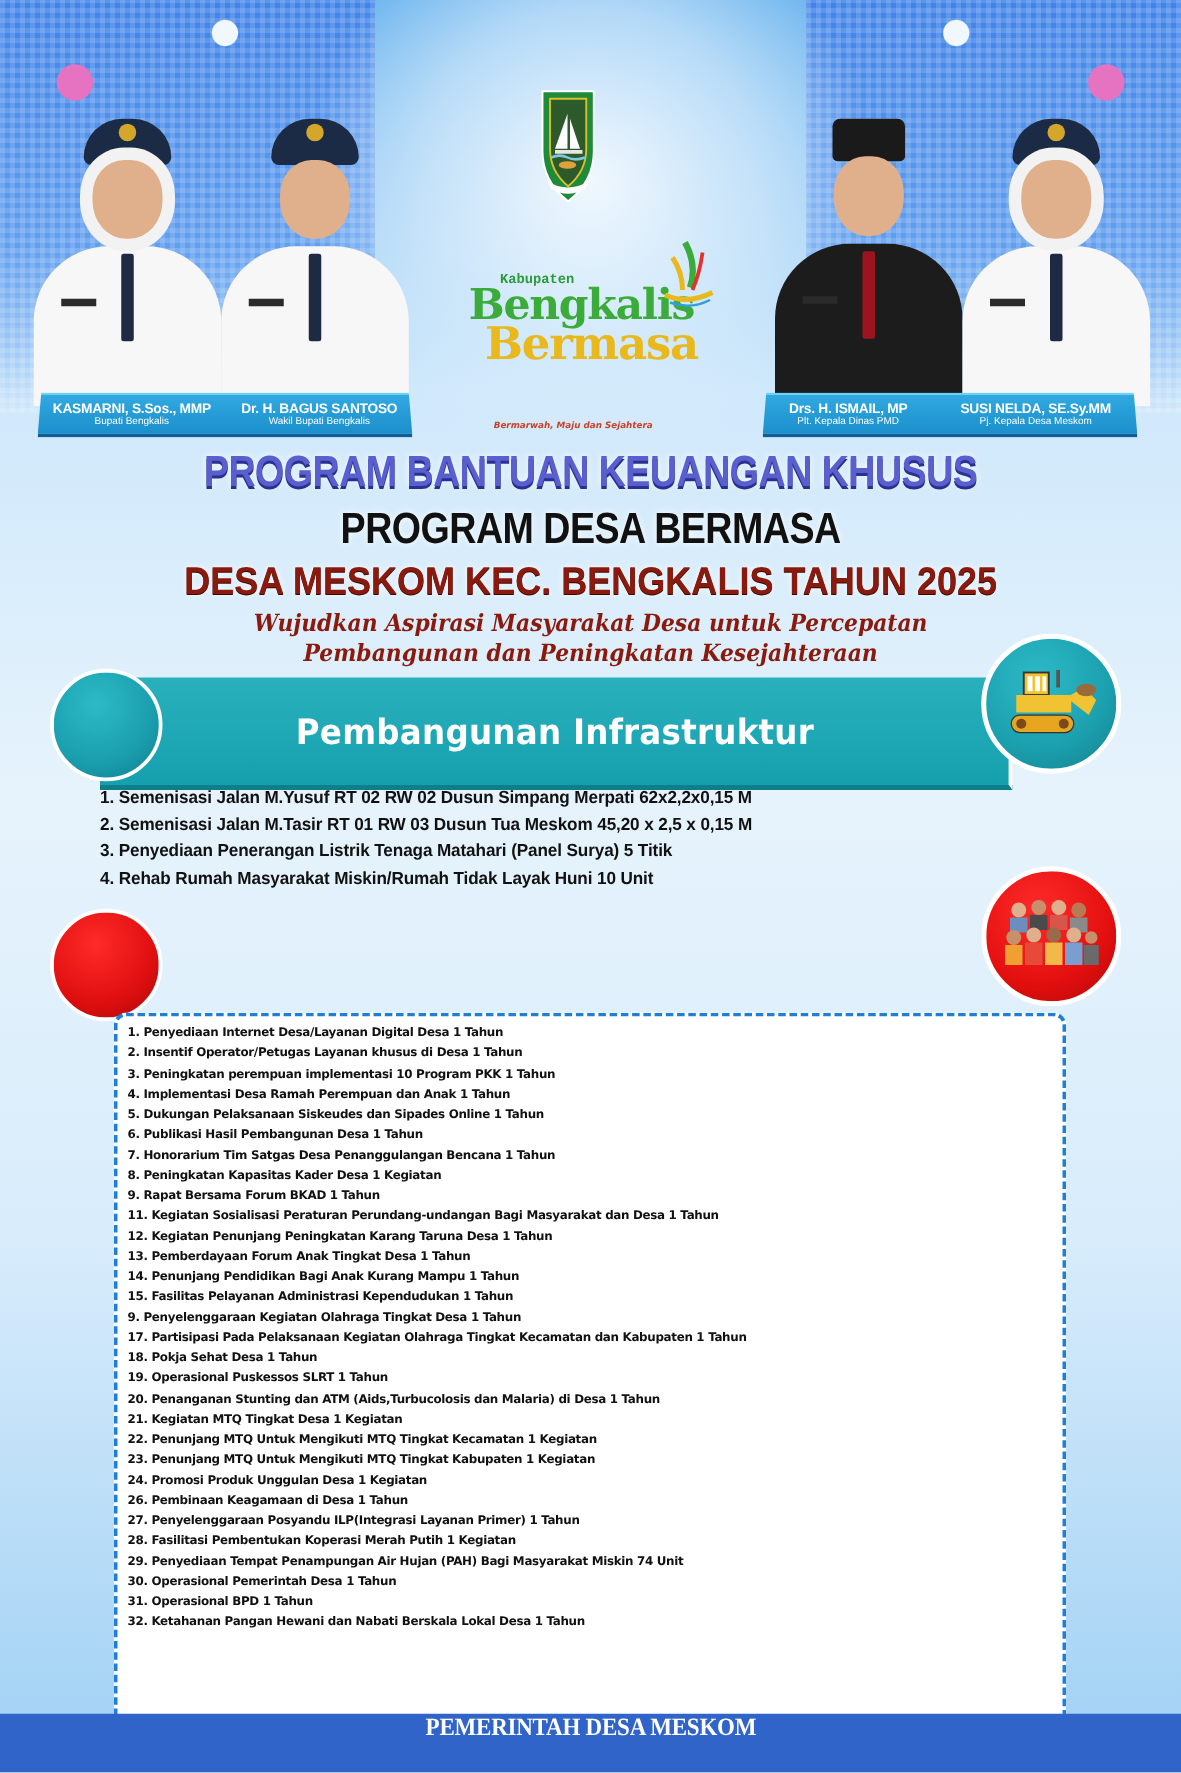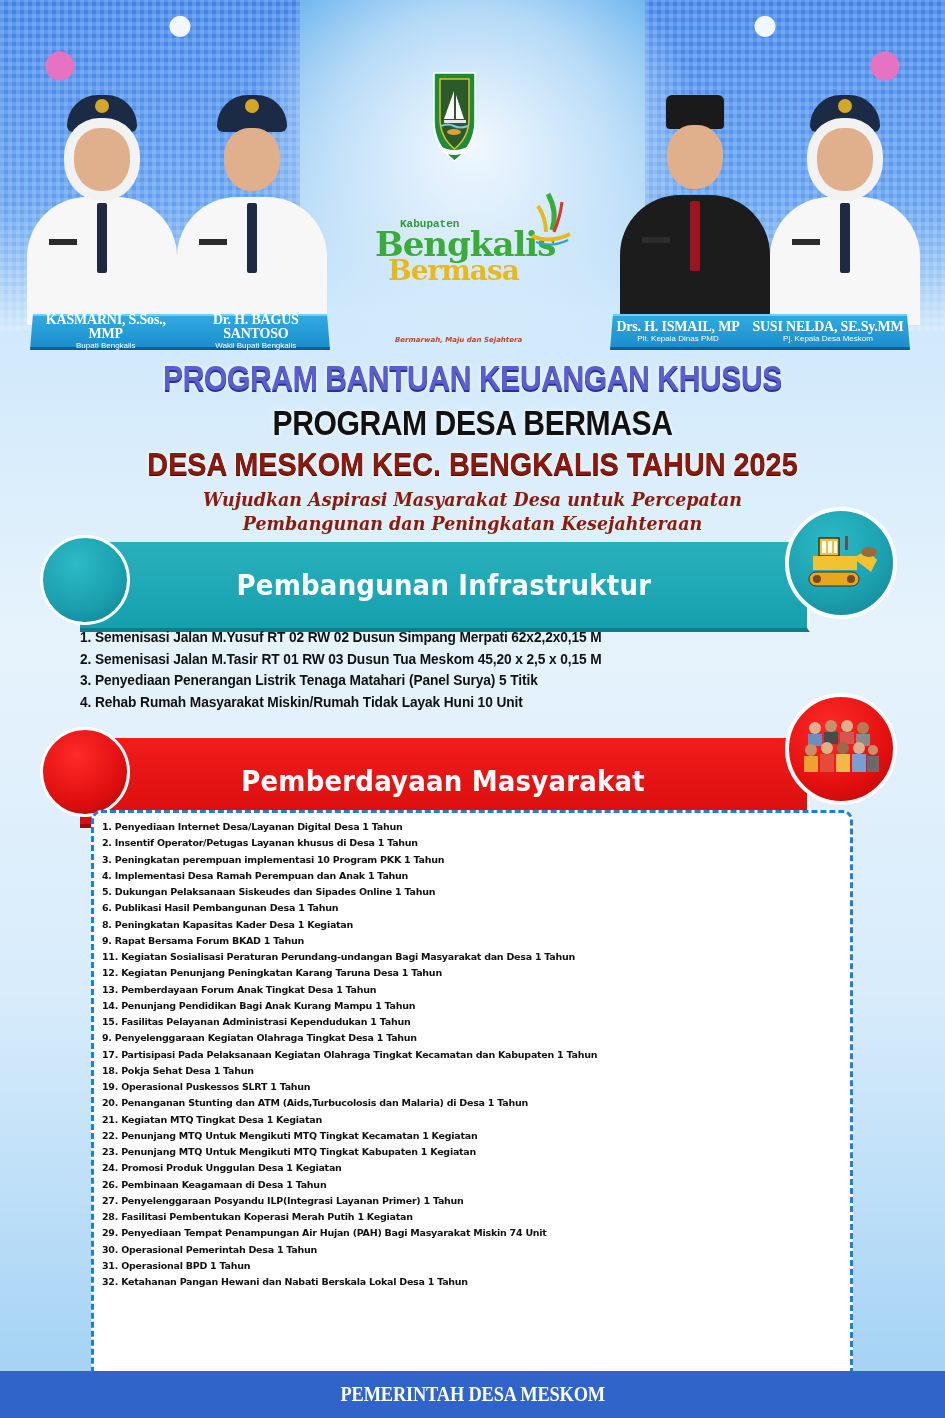--- a/index.html
+++ b/index.html
@@ -59,34 +59,34 @@
   .name-banner {
     position: absolute; top: 314px; height: 36px;
     background: linear-gradient(180deg, #31a9e0 0%, #1b8fcc 100%);
     border-top: 2px solid #6fd0f7; border-bottom: 3px solid #0d5f96;
     clip-path: polygon(1% 0, 99% 0, 100% 100%, 0 100%);
     display: flex; justify-content: space-around; align-items: center;
   }
   .name-banner.left { left: 30px; width: 300px; }
   .name-banner.right { left: 610px; width: 300px; }
   .name-banner .who { text-align: center; color: #fff; line-height: 1.05; }
-  .name-banner .who .n { font-family: Liberation Serif, serif; font-size: 14px; font-weight: bold; letter-spacing: -0.2px; text-align: center; }
+  .name-banner .who .n { font-family: Liberation Sans, sans-serif; font-size: 11px; font-weight: bold; letter-spacing: -0.2px; text-align: center; }
   .name-banner .who .r { font-family: "Liberation Sans", sans-serif; font-size: 8px; }
 
   
   .crest {
     position: absolute; left: 432px; top: 71px; width: 45px; height: 92px;
   }
   .crest svg { width: 100%; height: 100%; }
 
   
   .brand { position: absolute; left: 370px; top: 190px; width: 210px; height: 110px; }
   .brand .kab { position: absolute; left: 30px; top: 28px; font-family: Liberation Mono, monospace; font-weight: bold; color: #2b9a3d; font-size: 11px; }
   .brand .l1 { position: absolute; left: 5px; top: 34px; font-family: "DejaVu Serif", serif; font-weight: bold; color: #3bab3a; font-size: 34px; letter-spacing: -1px; }
-  .brand .l2 { position: absolute; left: 18px; top: 64px; font-family: "DejaVu Serif", serif; font-weight: bold; color: #e8b81d; font-size: 28px; letter-spacing: -1px; }
+  .brand .l2 { position: absolute; left: 18px; top: 64px; font-family: "DejaVu Serif", serif; font-weight: bold; color: #e8b81d; font-size: 36px; letter-spacing: -1px; }
   .brand .tag { position: absolute; left: 25px; top: 98px; font-family: "DejaVu Sans", sans-serif; font-style: italic; font-weight: bold; color: #c8402a; font-size: 7px; margin-top: 48px; }
   .brand .leaf { position: absolute; right: 8px; top: 2px; width: 44px; height: 60px; }
 
   
   .t1, .t2, .t3 {
     position: absolute; left: 0; width: 945px; text-align: center;
     font-family: "Liberation Sans", sans-serif; font-weight: bold;
     transform-origin: center;
   }
   .t1 { top: 358px; font-size: 35px; color: #5a5fcf; letter-spacing: -0.5px; transform: scaleX(0.86);
@@ -144,21 +144,21 @@
   }
   .pemb-list { position: absolute; left: 8px; top: 6px; list-style: none; }
   .pemb-list li {
     font-family: "DejaVu Sans", sans-serif; font-weight: bold; font-size: 9.5px;
     color: #111; line-height: 16.25px; letter-spacing: -0.25px; white-space: nowrap;
   }
 
   
   .footer {
     position: absolute; left: 0; top: 1371px; width: 945px; height: 47px;
-    background: #3064c8; display: flex; align-items: center; justify-content: center;
+    background: #3064c8; display: flex; justify-content: center;
   }
   .footer span {
     font-family: "Liberation Serif", serif; font-weight: bold; font-size: 20px; color: #fff;
     transform: scaleX(0.92); letter-spacing: -0.2px;
   }
 </style>
 </head>
 <body>
 
 <div class="poster">
@@ -280,23 +280,20 @@
       <circle cx="50" cy="51" r="4" fill="#7a4a1a"></circle>
     </svg>
   </div>
   <ul class="infra-list">
     <li>1. Semenisasi Jalan M.Yusuf RT 02 RW 02 Dusun Simpang Merpati 62x2,2x0,15 M</li>
     <li>2. Semenisasi Jalan M.Tasir RT 01 RW 03 Dusun Tua Meskom 45,20 x 2,5 x 0,15 M</li>
     <li>3. Penyediaan Penerangan Listrik Tenaga Matahari (Panel Surya) 5 Titik</li>
     <li>4. Rehab Rumah Masyarakat Miskin/Rumah Tidak Layak Huni 10 Unit</li>
   </ul>
 
-  <div class="section-bar pemb">
-    <span class="lbl">Pemberdayaan Masyarakat</span>
-  </div>
   <div class="circle-left pemb"></div>
   <div class="circle-right pemb">
     <svg viewBox="0 0 80 70">
       <g>
         <circle cx="14" cy="14" r="6" fill="#e0b08c"></circle>
           <circle cx="30" cy="12" r="6" fill="#c8906a"></circle>
         <circle cx="46" cy="12" r="6" fill="#e0b08c"></circle>
           <circle cx="62" cy="14" r="6" fill="#b87a52"></circle>
         <rect x="7" y="20" width="14" height="12" fill="#6a8fbf"></rect>
           <rect x="23" y="18" width="14" height="12" fill="#4a4a4a"></rect>
@@ -317,20 +314,21 @@
   </div>
 
   <div class="pemb-box">
     <ul class="pemb-list">
       <li>1. Penyediaan Internet Desa/Layanan Digital Desa 1 Tahun</li>
       <li>2. Insentif Operator/Petugas Layanan khusus di Desa 1 Tahun</li>
       <li>3. Peningkatan perempuan implementasi 10 Program PKK 1 Tahun</li>
       <li>4. Implementasi Desa Ramah Perempuan dan Anak 1 Tahun</li>
       <li>5. Dukungan Pelaksanaan Siskeudes dan Sipades Online 1 Tahun</li>
       <li>6. Publikasi Hasil Pembangunan Desa 1 Tahun</li>
+      <li>7. Honorarium Tim Satgas Desa Penanggulangan Bencana 1 Tahun</li>
       <li>8. Peningkatan Kapasitas Kader Desa 1 Kegiatan</li>
       <li>9. Rapat Bersama Forum BKAD 1 Tahun</li>
       <li>11. Kegiatan Sosialisasi Peraturan Perundang-undangan Bagi Masyarakat dan Desa 1 Tahun</li>
       <li>12. Kegiatan Penunjang Peningkatan Karang Taruna Desa 1 Tahun</li>
       <li>13. Pemberdayaan Forum Anak Tingkat Desa 1 Tahun</li>
       <li>14. Penunjang Pendidikan Bagi Anak Kurang Mampu 1 Tahun</li>
       <li>15. Fasilitas Pelayanan Administrasi Kependudukan 1 Tahun</li>
       <li>9. Penyelenggaraan Kegiatan Olahraga Tingkat Desa 1 Tahun</li>
       <li>17. Partisipasi Pada Pelaksanaan Kegiatan Olahraga Tingkat Kecamatan dan Kabupaten 1 Tahun</li>
       <li>18. Pokja Sehat Desa 1 Tahun</li>

